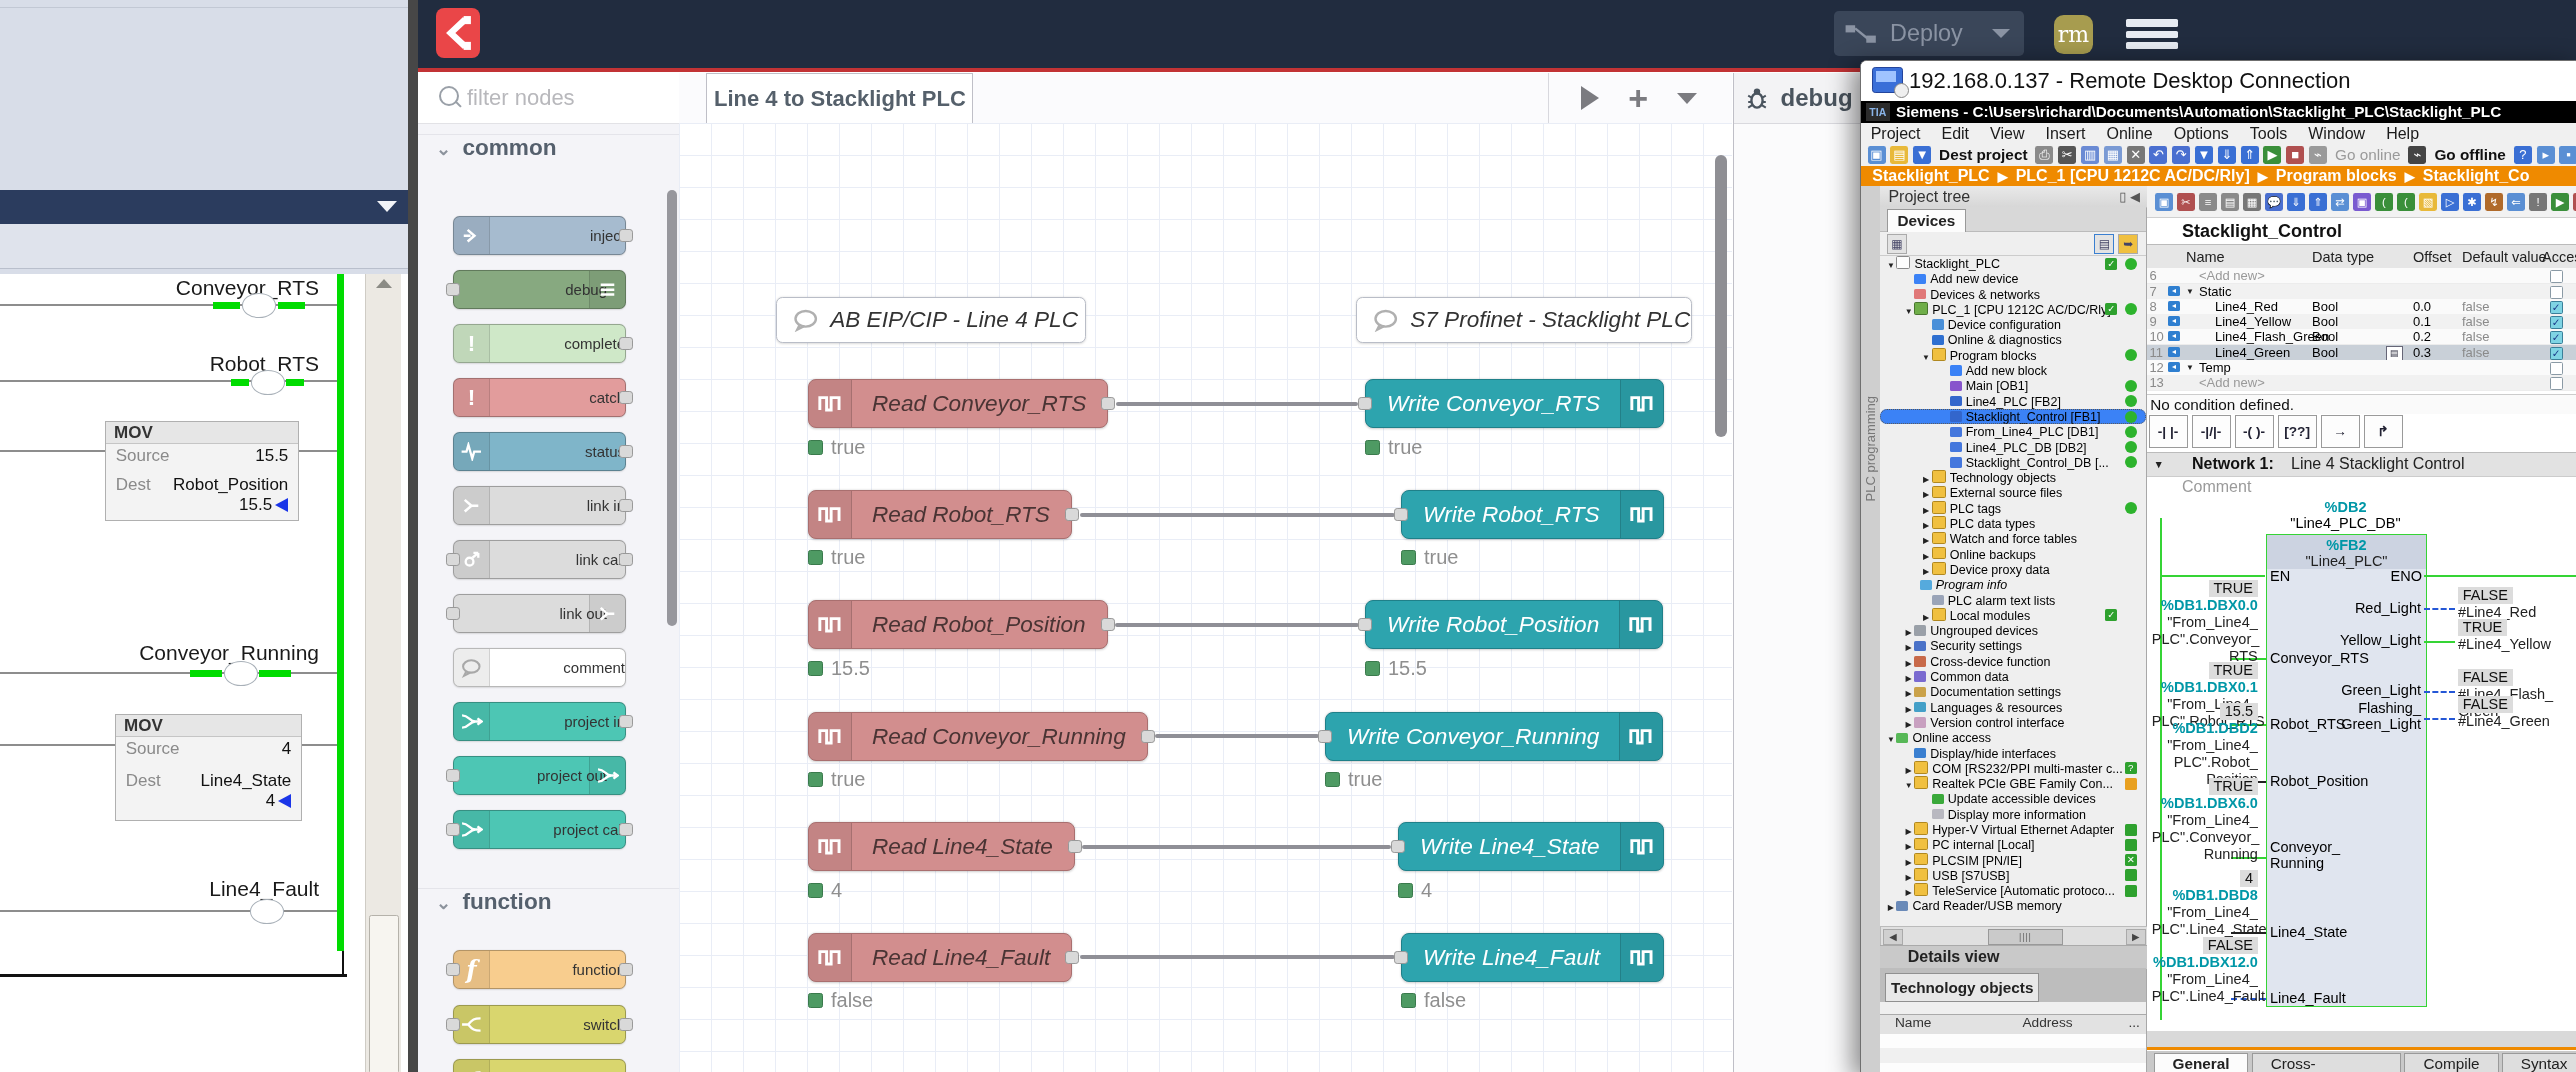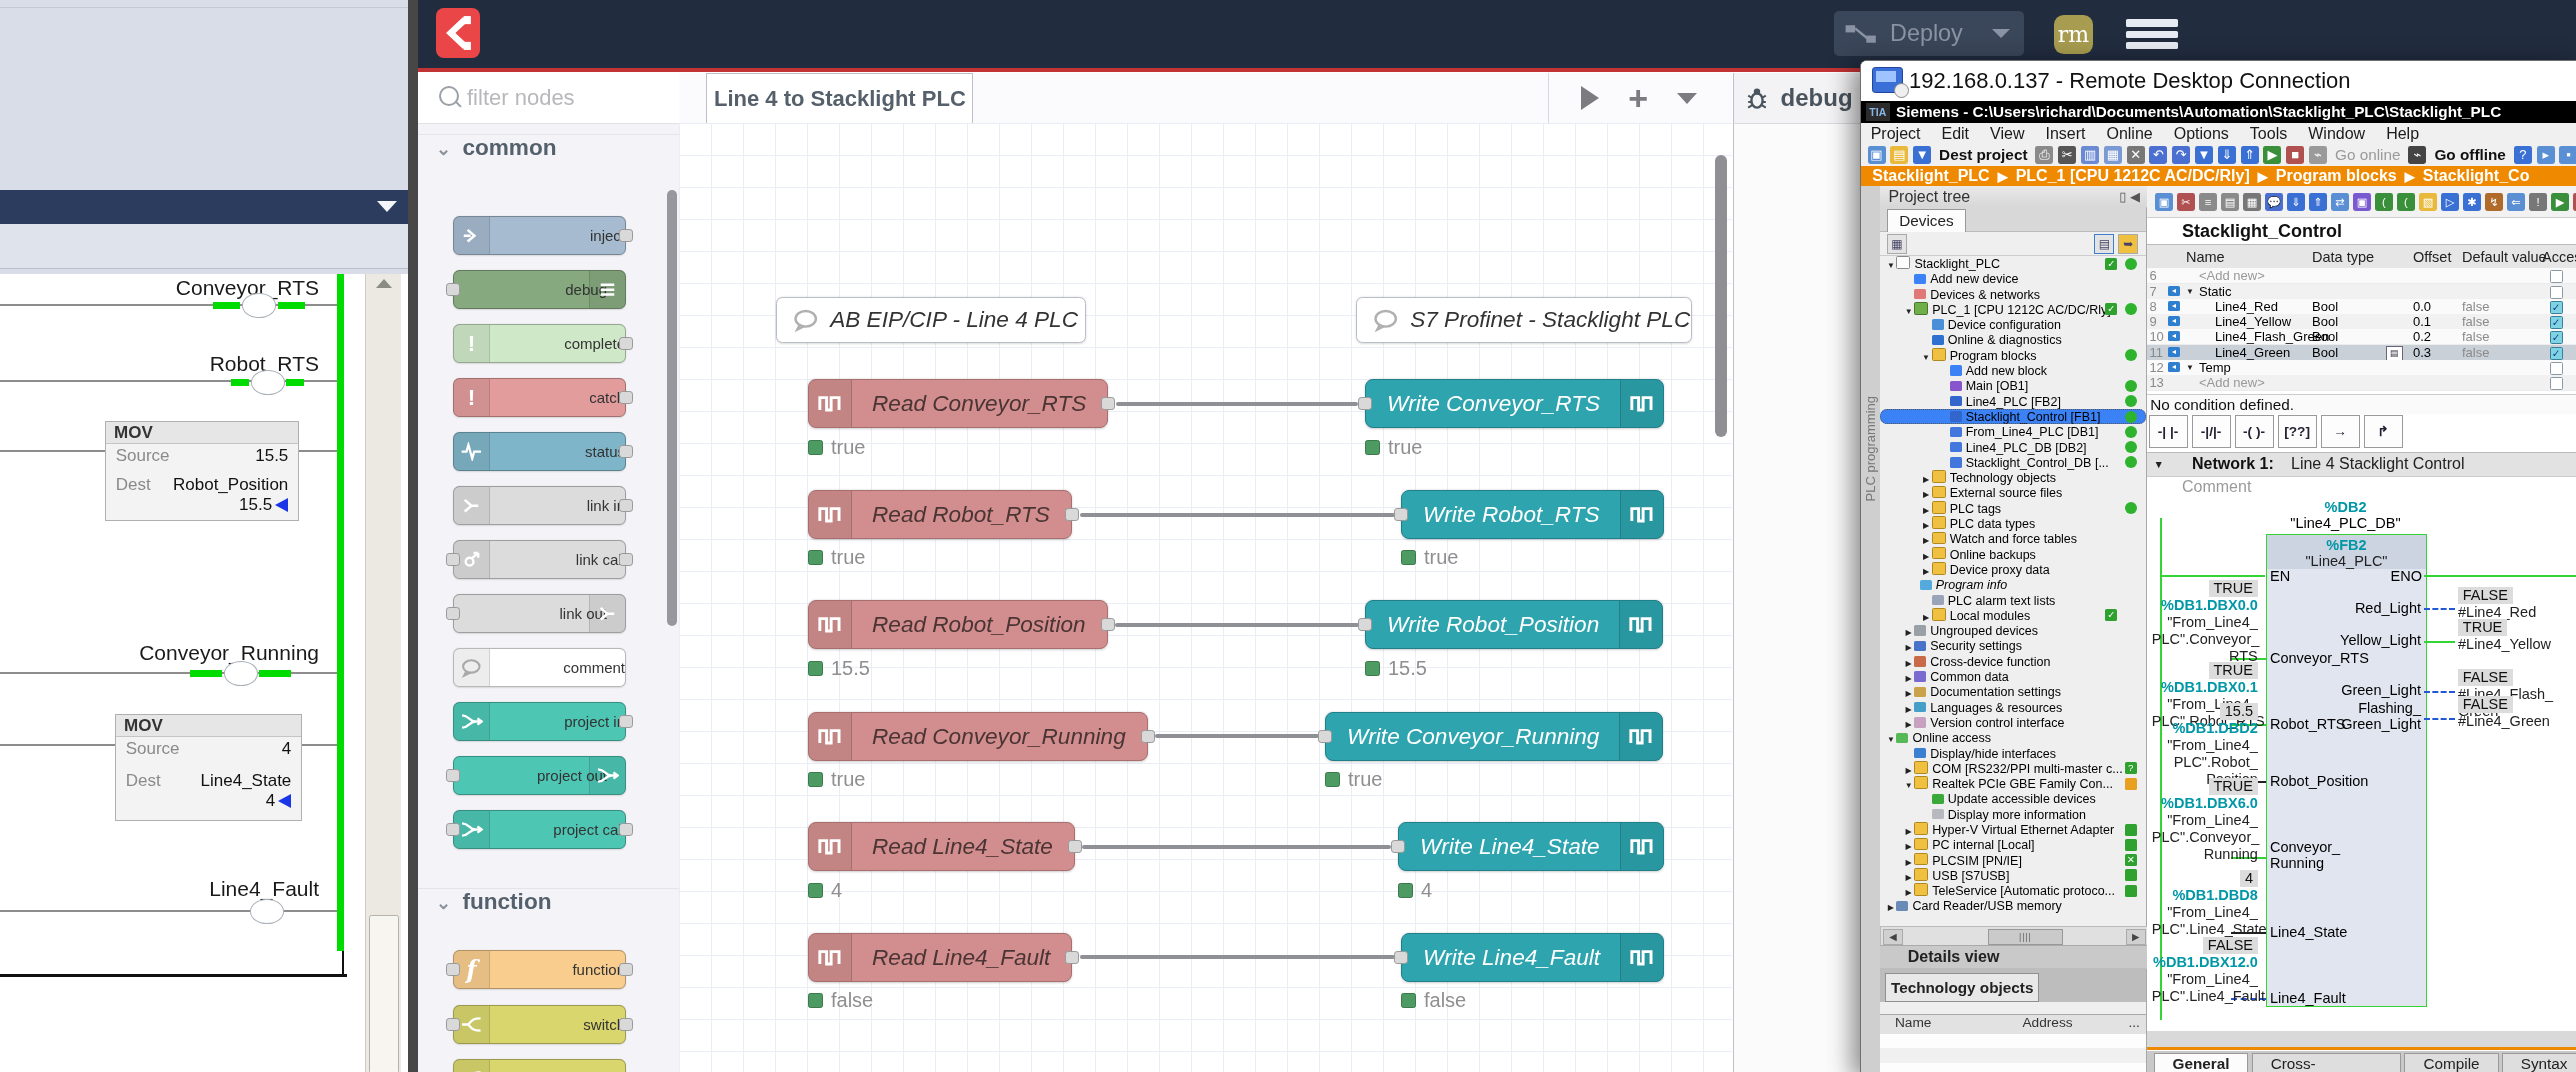--- a/index.html
+++ b/index.html
@@ -117,21 +117,21 @@
   #tia-crumb{position:absolute;left:0;top:105px;width:100%;height:20px;background:#ef8a00;color:#fff;font-size:16px;font-weight:bold;line-height:20px;padding-left:11.3px;white-space:nowrap;overflow:hidden;}
   #tia-crumb .sep{margin:0 8px;font-size:13px;}
   #tia-body{position:absolute;left:0;top:125px;width:100%;bottom:0;background:#e9e9e9;}
   #side-strip{position:absolute;left:0;top:0;width:19.4px;height:100%;background:#cfcfcf;border-right:0.8px solid #b5b5b5;}
   #side-strip .vtxt{position:absolute;left:1.6px;top:210px;writing-mode:vertical-rl;transform:rotate(180deg);font-size:13px;color:#777;}
   
   #ptree{position:absolute;left:19.4px;top:0;width:266px;height:100%;background:#efefef;border-right:1.6px solid #a8a8a8;}
   #ptree .phead{position:absolute;left:0;top:0;width:100%;height:21px;background:linear-gradient(#e9e9e9,#d7d7d7);border-bottom:0.8px solid #bbb;font-size:16px;color:#333;line-height:21px;padding-left:8px;}
   #ptree .phico{position:absolute;right:6.5px;top:3.2px;font-size:13px;color:#555;}
   #ptree .ptabs{position:absolute;left:0;top:21px;width:100%;height:24px;background:#d8d8d8;border-bottom:0.8px solid #bbb;}
-  #ptree .ptab{position:absolute;left:6.5px;top:2.4px;width:77px;height:22px;background:#fcfcfc;border:0.8px solid #999;border-bottom:none;font-size:15.3px;font-weight:normal;text-align:center;line-height:22px;color:#222;}
+  #ptree .ptab{position:absolute;left:6.5px;top:2.4px;width:77px;height:22px;background:#fcfcfc;border:0.8px solid #999;border-bottom:none;font-size:15.3px;font-weight:bold;text-align:center;line-height:22px;color:#222;}
   #ptree .pbar{position:absolute;left:0;top:45px;width:100%;height:24px;border-bottom:0.8px solid #ccc;}
   .pbar .bico{position:absolute;top:3.2px;width:18px;height:18px;border:0.8px solid #aaa;background:#e3e3e3;color:#446;font-size:12px;text-align:center;line-height:18px;}
   #tree{position:absolute;left:0;top:70px;width:100%;height:660px;overflow:hidden;}
   .trow{position:relative;height:15.3px;line-height:15.3px;white-space:nowrap;}
   .trow.sel{background:#3b82f6;outline:1.2px dotted #555;outline-offset:-1.6px;border-radius:7px;}
   .trow .exp{display:inline-block;width:11.3px;font-size:8px;color:#222;text-align:center;}
   .trow .ticon{display:inline-block;width:12px;height:10.5px;border-radius:1.6px;margin-right:4px;vertical-align:-0.8px;}
   .trow .tlab{font-size:12.5px;color:#000;}
   .badge{position:absolute;top:1.6px;width:12px;height:12px;border-radius:1.6px;font-size:9.7px;line-height:12px;text-align:center;color:#fff;}
   .b-check{right:29px;background:#2ea12e;} .b-dot{right:9.7px;background:#2db32d;border-radius:50%;}

